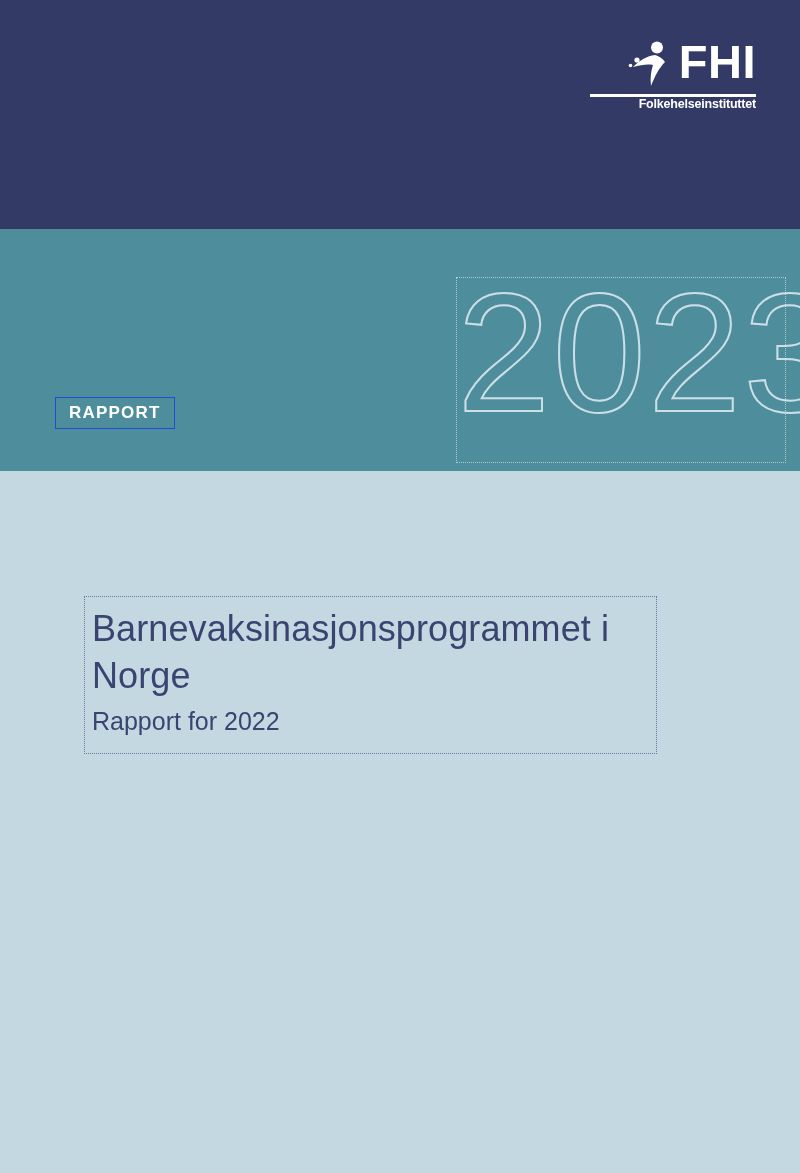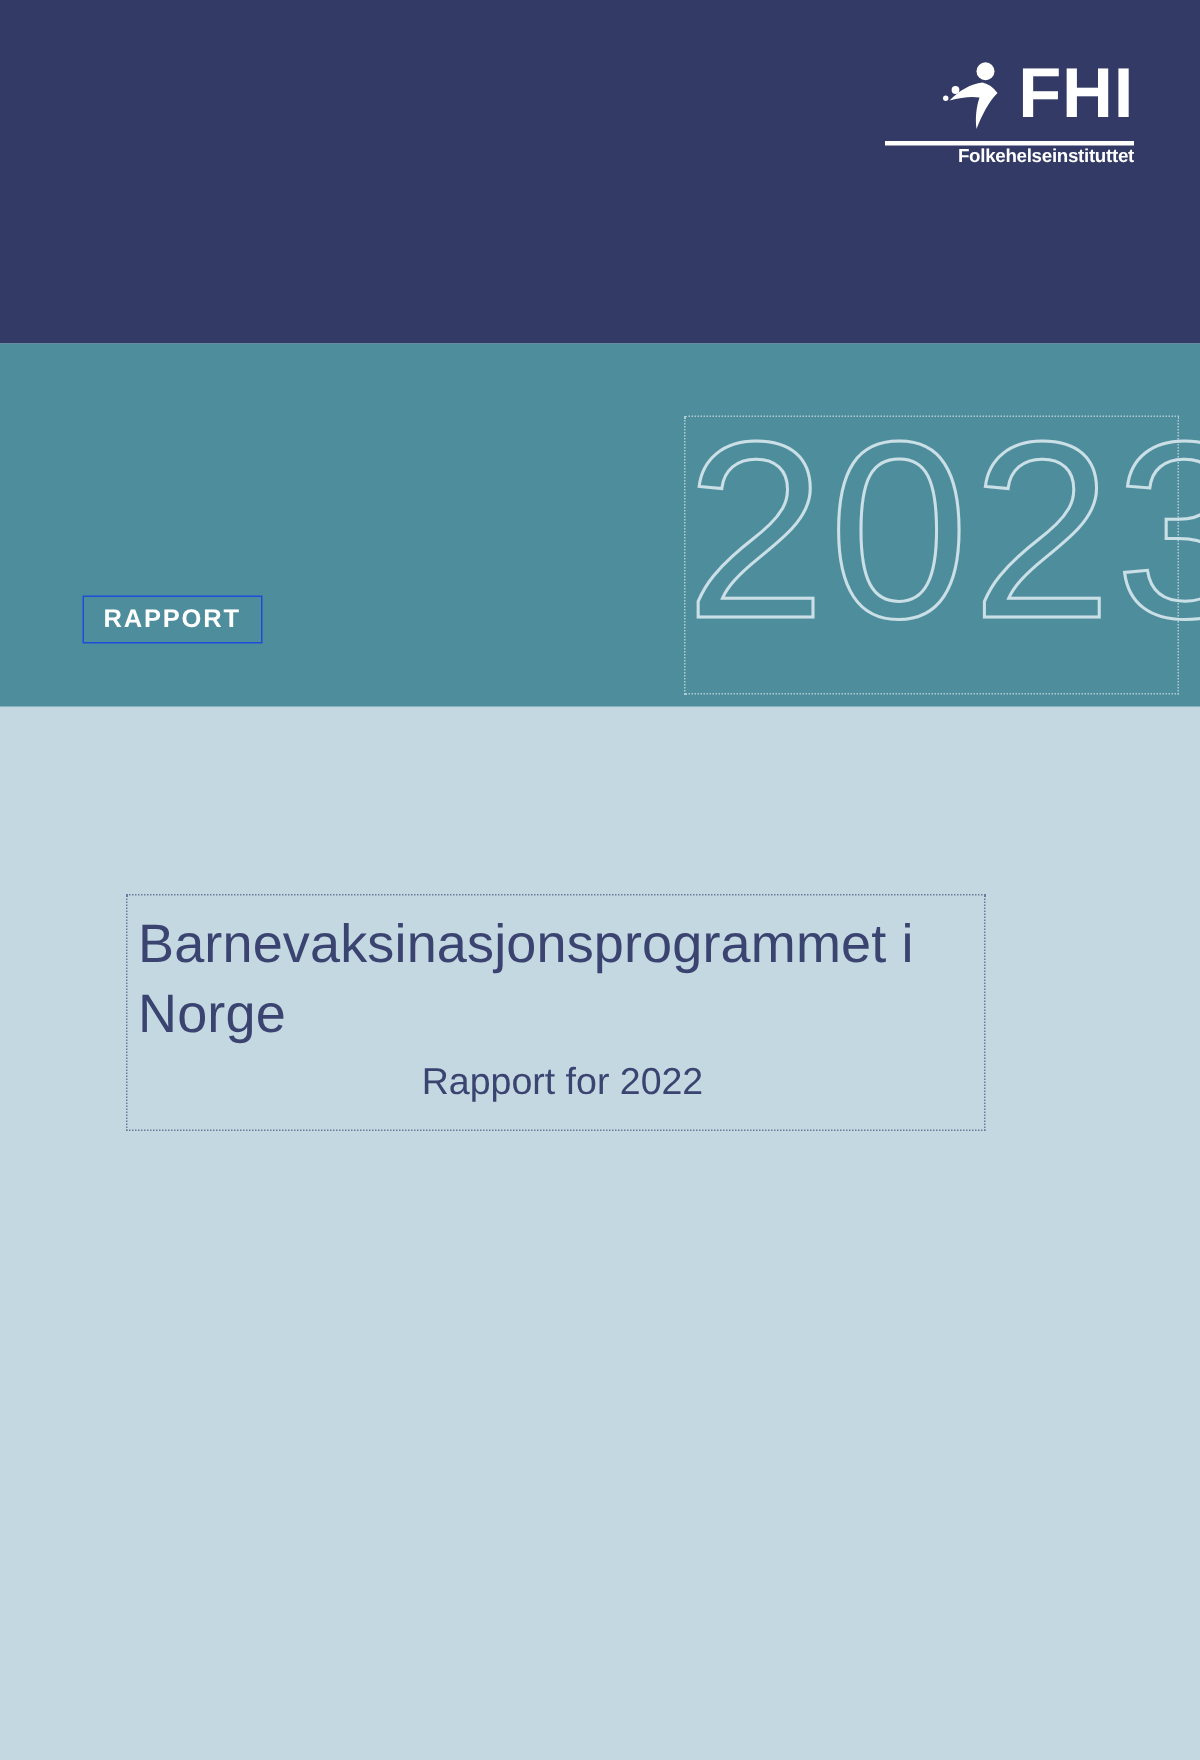--- a/index.html
+++ b/index.html
@@ -143,21 +143,20 @@
     margin: 0;
     font-family: "Liberation Sans", sans-serif;
   }
   .doc-subtitle {
     margin: 7px 0 0 0;
     font-size: 25px;
     line-height: 30px;
     font-weight: normal;
     color: #3b4471;
     font-family: "Liberation Sans", sans-serif;
-    text-align: center;
   }
 </style>
 </head>
 <body>
 
 <div class="page">
 
   <div class="band-navy">
     <div class="logo">
       <div class="logo-row">

